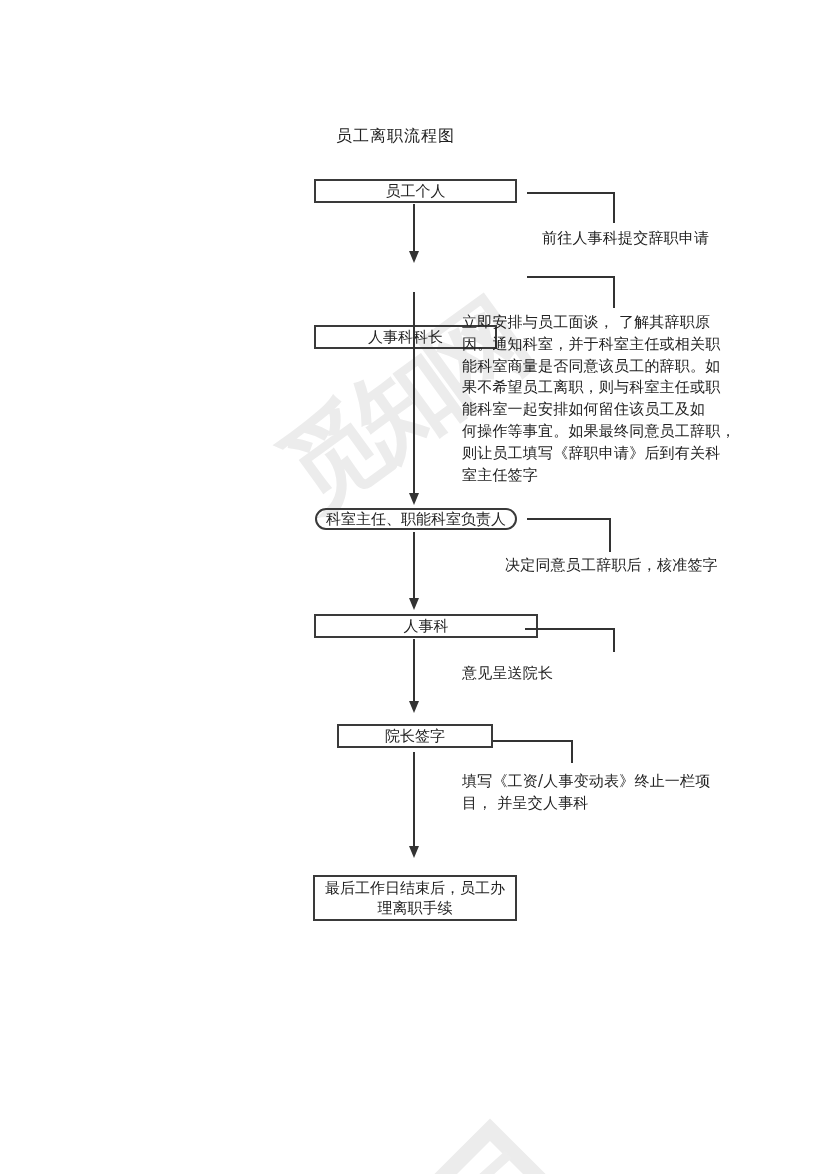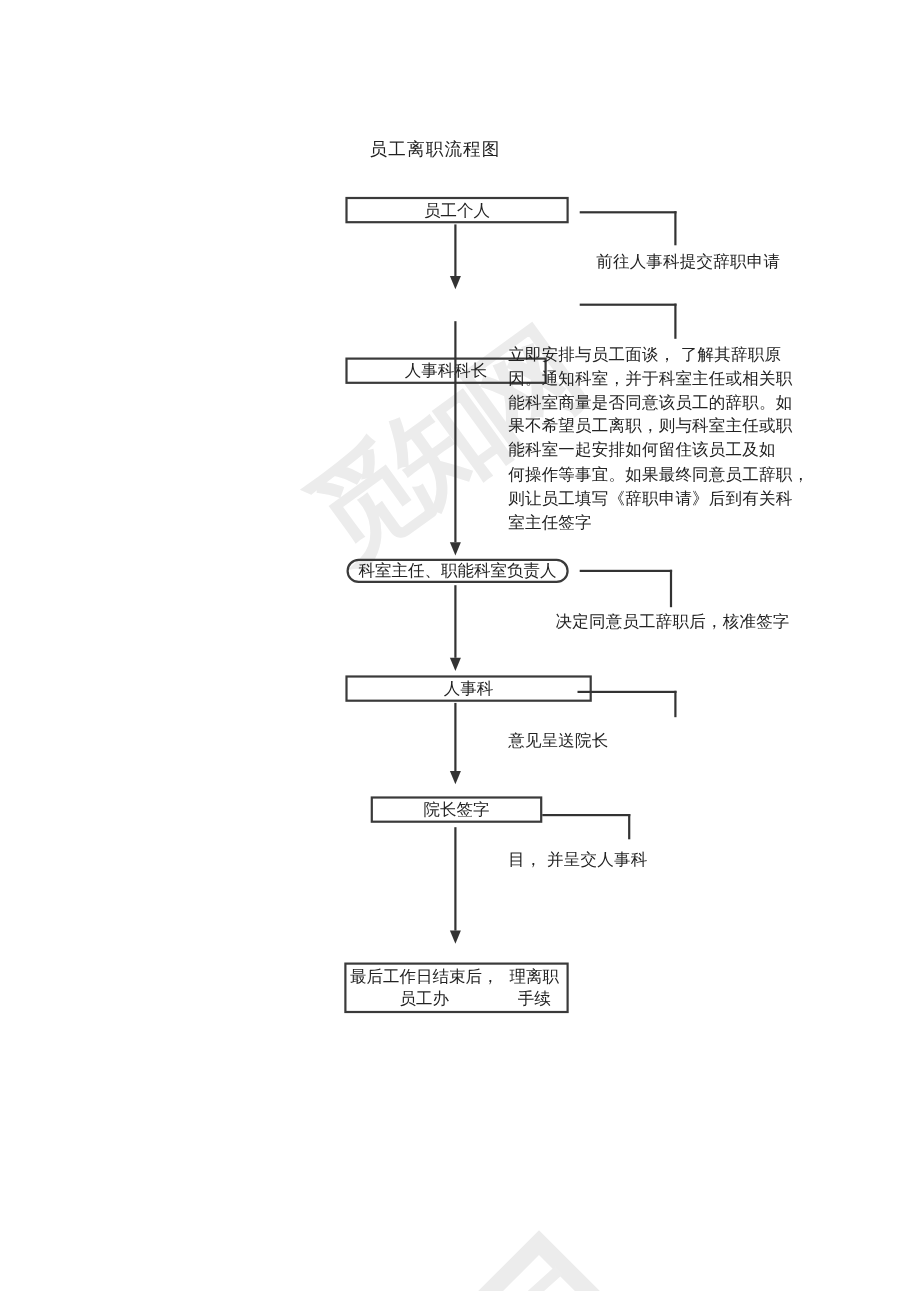--- a/index.html
+++ b/index.html
@@ -14,21 +14,21 @@
   .node{
     position:absolute;border:2px solid #3a3a3a;box-sizing:border-box;
     display:flex;align-items:center;justify-content:center;
     font-size:15px;text-align:center;background:transparent;
   }
   .n1{left:314px;top:179px;width:203px;height:24px;}
   .n2{left:314px;top:278px;width:183px;height:24px;margin-top:47px;}
   .n3{left:315px;top:508px;width:202px;height:22px;border-radius:11px;}
   .n4{left:314px;top:614px;width:224px;height:24px;}
   .n5{left:337px;top:724px;width:156px;height:24px;}
-  .n6{left:313px;top:875px;width:204px;height:46px;flex-direction:row;line-height:20px;}
+  .n6{left:313px;top:875px;width:204px;height:46px;flex-direction:column;line-height:20px;}
   
   .arrow{position:absolute;left:408px;width:12px;display:flex;flex-direction:column;align-items:center;}
   .arrow .shaft{width:2px;flex:1;background:#333333;}
   .arrow .head{width:0;height:0;border-left:5.5px solid transparent;border-right:5.5px solid transparent;border-top:12px solid #333333;}
   .a1{top:204px;height:59px;}
   .a2{top:292px;height:213px;}
   .a3{top:532px;height:78px;}
   .a4{top:639px;height:74px;}
   .a5{top:752px;height:106px;}
   
@@ -126,16 +126,17 @@
 
   <div class="ann an3">
     <div>决定同意员工辞职后，核准签字</div>
   </div>
 
   <div class="ann an4">
     <div>意见呈送院长</div>
   </div>
 
   <div class="ann an5">
+    <div>填写《工资/人事变动表》终止一栏项</div>
     <div>目， 并呈交人事科</div>
   </div>
 
 </div>
 
 </body></html>

